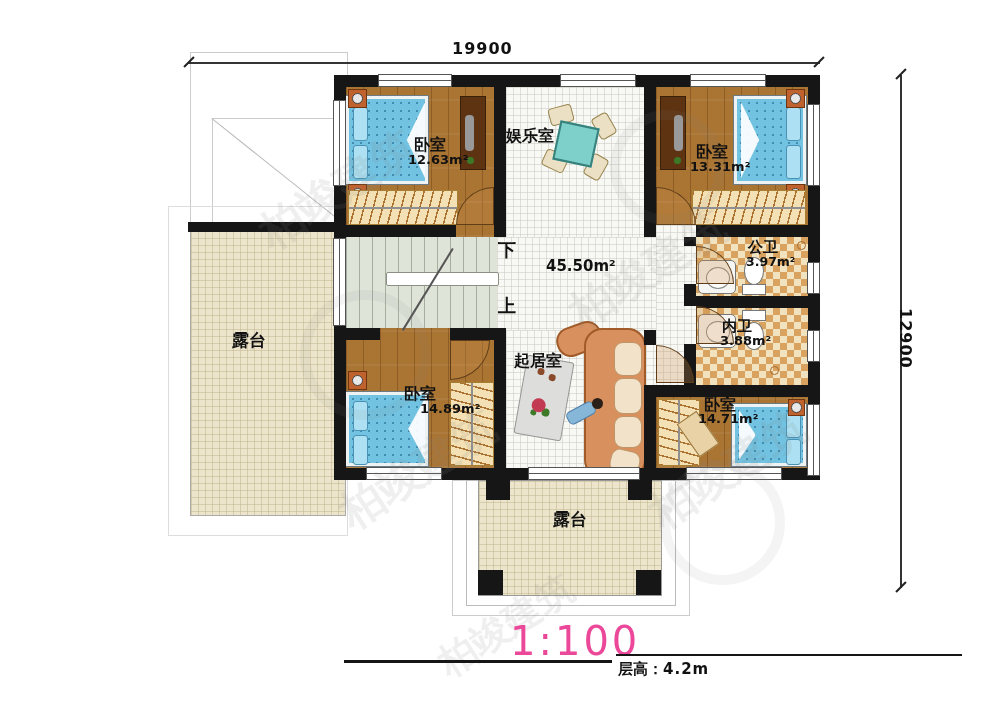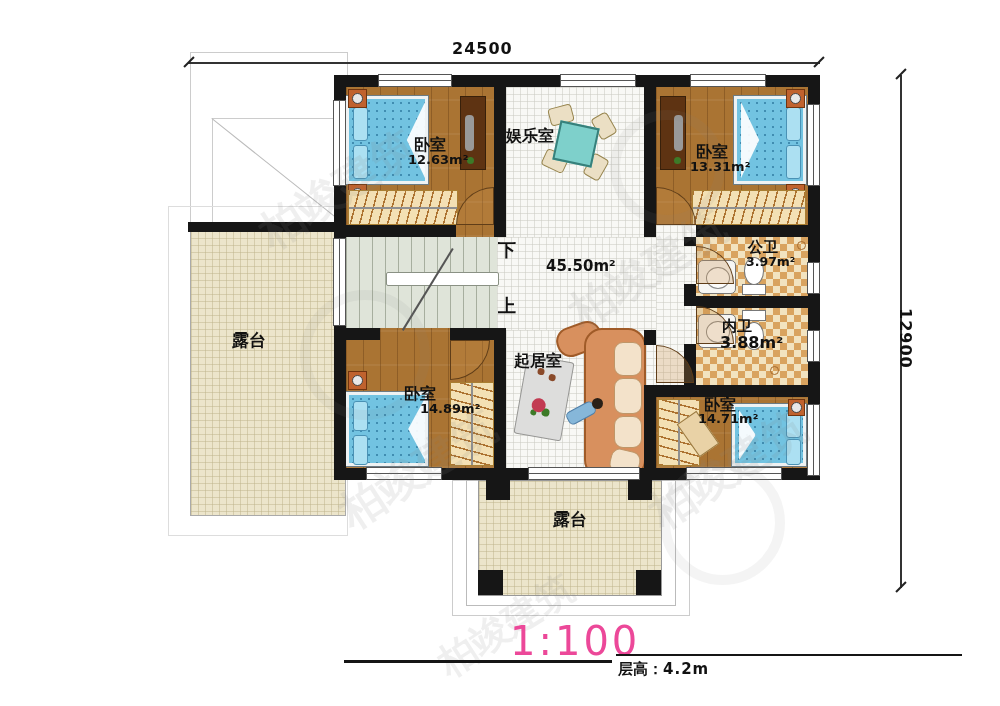--- a/index.html
+++ b/index.html
@@ -206,36 +206,36 @@
   <div class="arc rTR" style="left:696px;top:306px;width:38px;height:38px;"></div>
 
   <div class="lbl" style="left:414px;top:136px;font-size:16px;">卧室</div>
   <div class="lbl" style="left:408px;top:153px;font-size:13px;">12.63m²</div>
   <div class="lbl" style="left:506px;top:127px;font-size:16px;">娱乐室</div>
   <div class="lbl" style="left:696px;top:143px;font-size:16px;">卧室</div>
   <div class="lbl" style="left:690px;top:160px;font-size:13px;">13.31m²</div>
   <div class="lbl" style="left:748px;top:239px;font-size:15px;">公卫</div>
   <div class="lbl" style="left:746px;top:255px;font-size:12.5px;">3.97m²</div>
   <div class="lbl" style="left:722px;top:318px;font-size:15px;">内卫</div>
-  <div class="lbl" style="left:720px;top:334px;font-size:16px;">3.88m²</div>
+  <div class="lbl" style="left:720px;top:334px;font-size:13px;">3.88m²</div>
   <div class="lbl" style="left:498px;top:240px;font-size:18px;">下</div>
   <div class="lbl" style="left:498px;top:296px;font-size:18px;">上</div>
   <div class="lbl" style="left:546px;top:258px;font-size:15px;">45.50m²</div>
   <div class="lbl" style="left:514px;top:352px;font-size:16px;">起居室</div>
   <div class="lbl" style="left:404px;top:385px;font-size:16px;">卧室</div>
   <div class="lbl" style="left:420px;top:402px;font-size:13px;">14.89m²</div>
   <div class="lbl" style="left:704px;top:396px;font-size:16px;">卧室</div>
   <div class="lbl" style="left:698px;top:412px;font-size:13px;">14.71m²</div>
   <div class="lbl" style="left:232px;top:331px;font-size:17px;">露台</div>
   <div class="lbl" style="left:553px;top:510px;font-size:17px;">露台</div>
 
   <div class="dim" style="left:188px;top:62px;width:632px;height:1.5px;"></div>
   <div class="tick" style="left:182px;top:61px;"></div>
   <div class="tick" style="left:812px;top:61px;"></div>
-  <div class="lbl" style="left:452px;top:40px;font-size:16px;letter-spacing:1px;">24500</div>
+  <div class="lbl" style="left:452px;top:40px;font-size:16px;letter-spacing:1px;">19900</div>
   <div class="dim" style="left:900px;top:75px;width:1.5px;height:513px;"></div>
   <div class="tick" style="left:894px;top:73px;"></div>
   <div class="tick" style="left:894px;top:586px;"></div>
   <div class="lbl" style="left:914px;top:308px;font-size:16px;letter-spacing:1px;transform:rotate(90deg);transform-origin:left top;">12900</div>
 
   <div class="wm" style="left:250px;top:160px;font-size:44px;">柏竣建筑</div>
   <div class="wm" style="left:560px;top:240px;font-size:44px;">柏竣建筑</div>
   <div class="wm" style="left:330px;top:440px;font-size:44px;">柏竣建筑</div>
   <div class="wm" style="left:640px;top:440px;font-size:44px;">柏竣建筑</div>
   <div class="wm" style="left:430px;top:600px;font-size:38px;">柏竣建筑</div>

